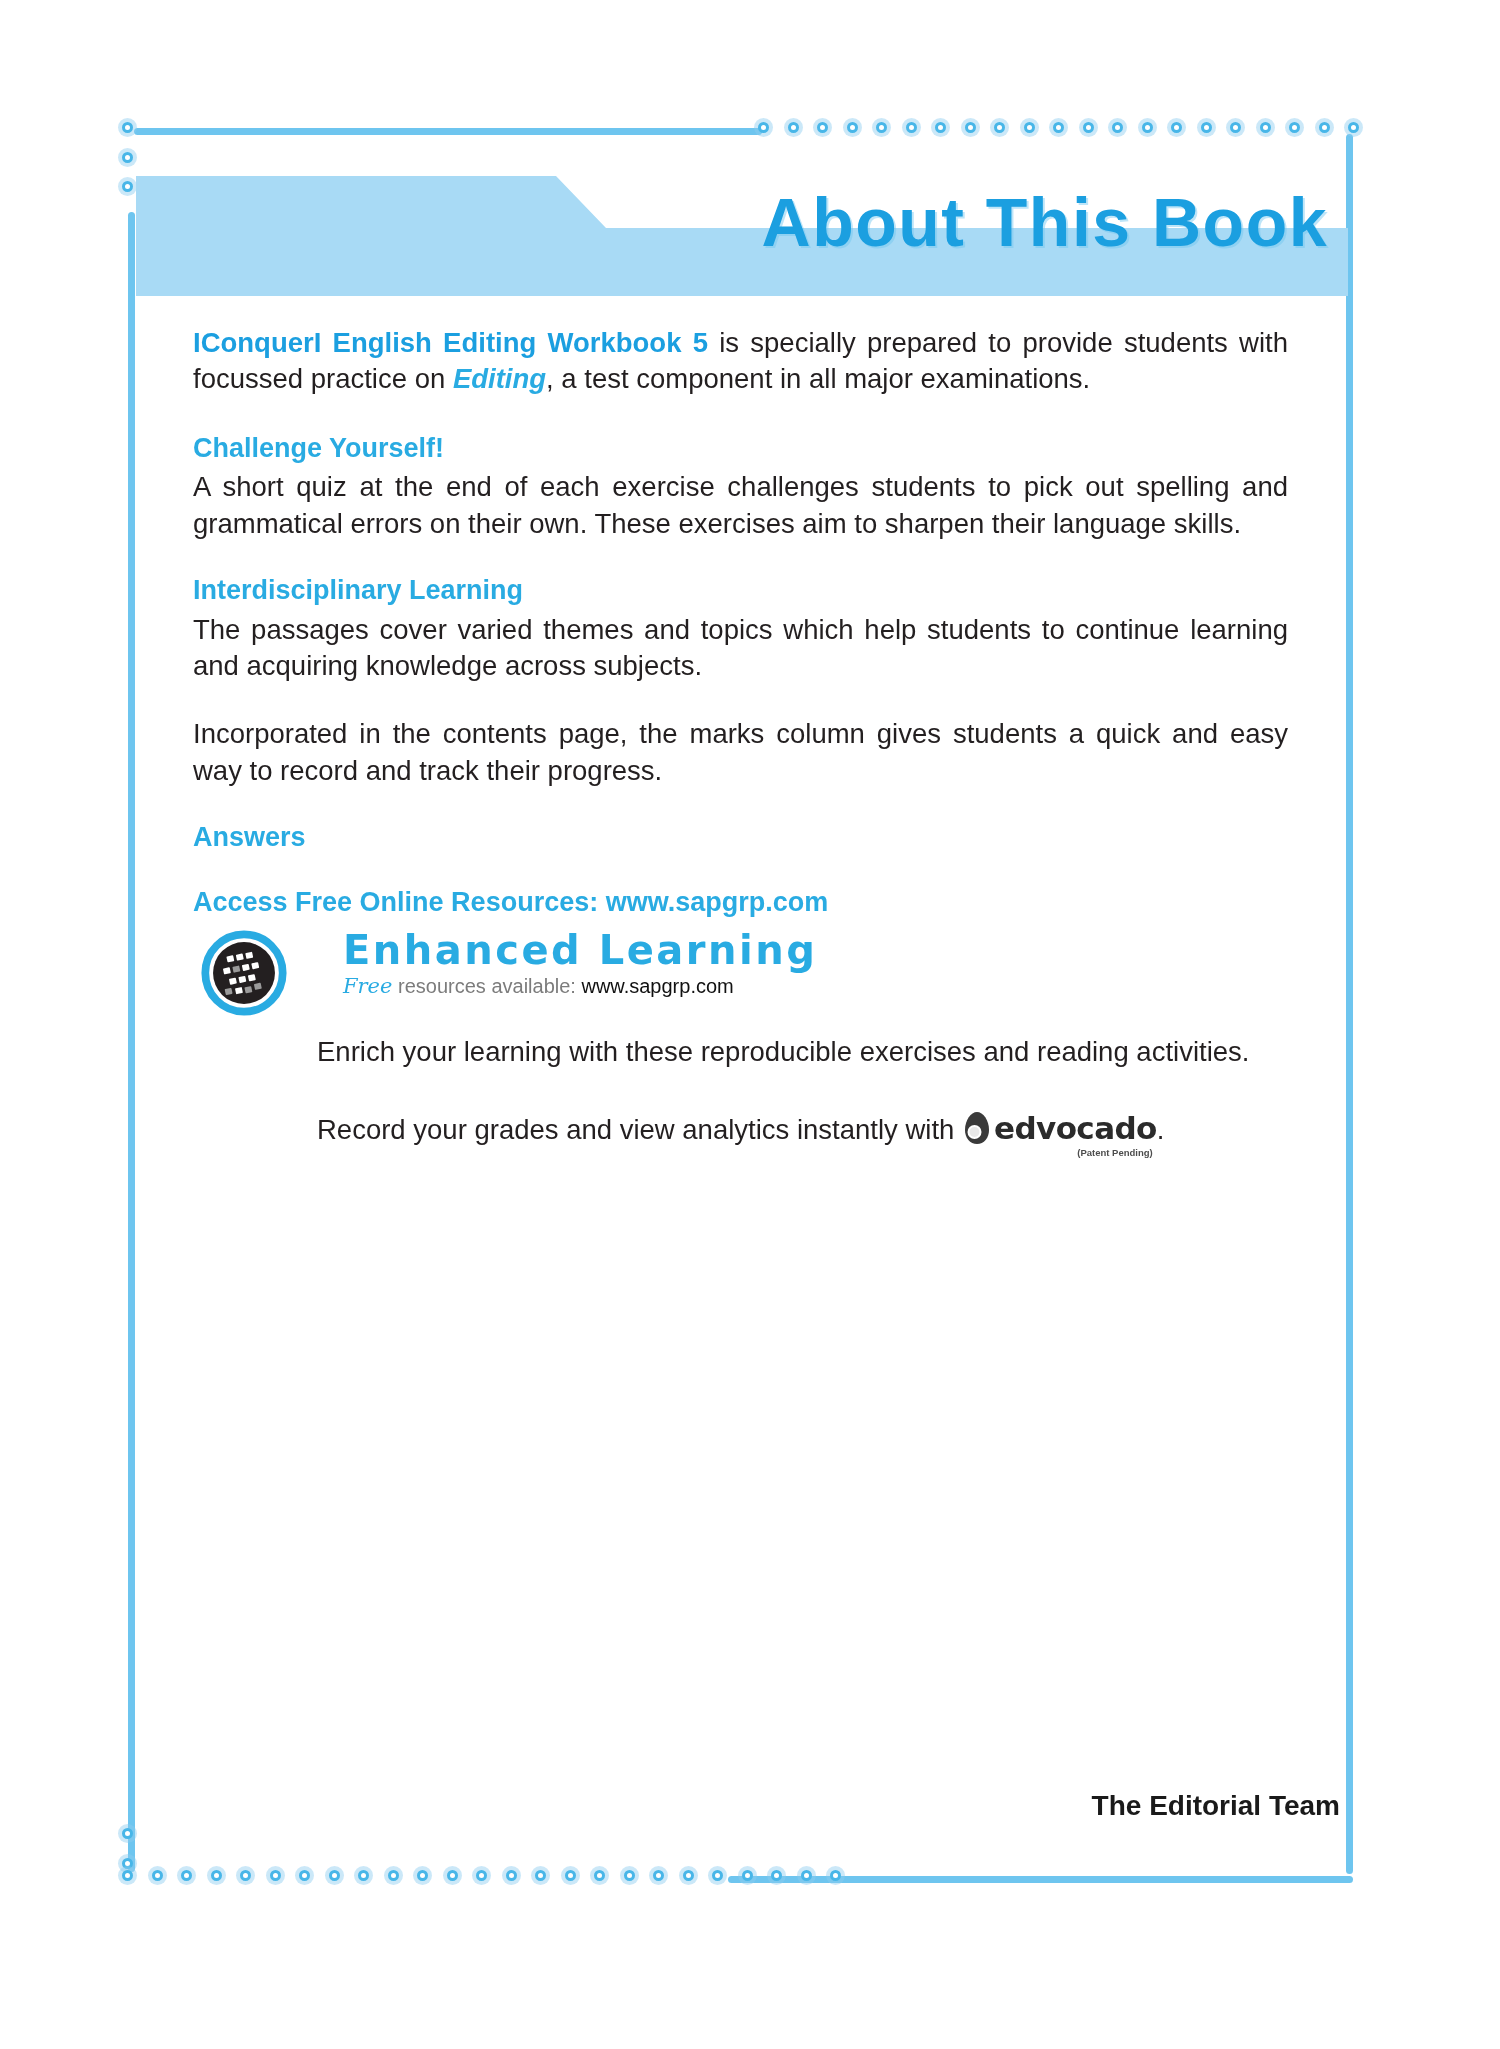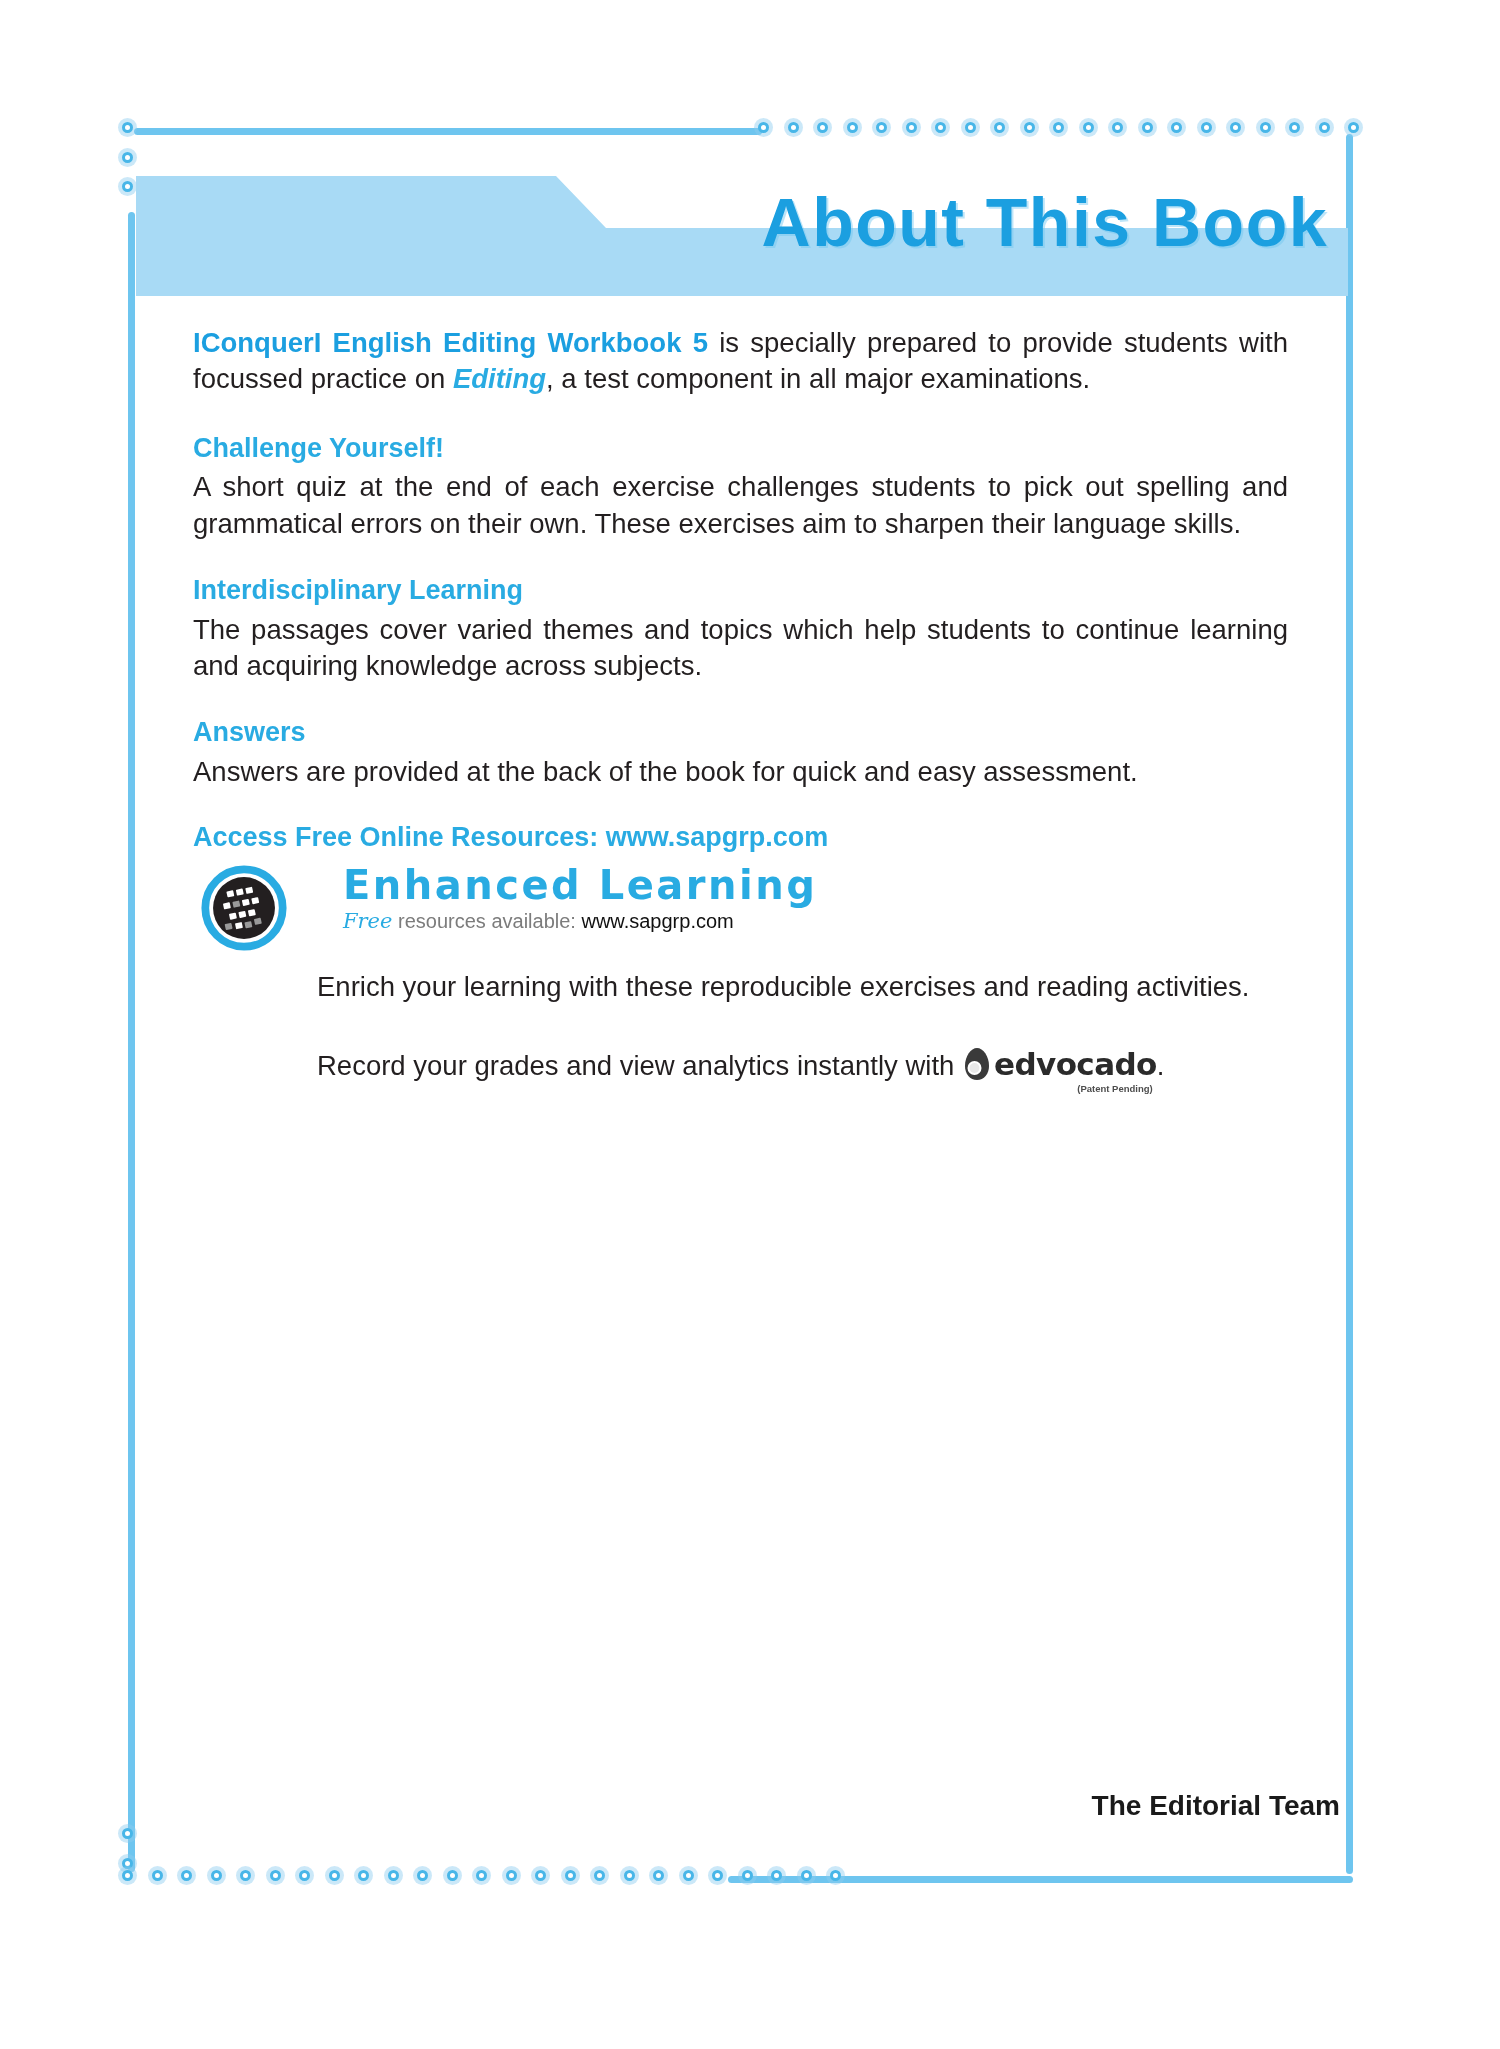--- a/index.html
+++ b/index.html
@@ -370,25 +370,25 @@
       <h2 class="section-heading">Challenge Yourself!</h2>
       <p class="body-text flow">A short quiz at the end of each exercise challenges students to pick out spelling and grammatical errors on their own. These exercises aim to sharpen their language skills.</p>
     </div>
 
     <div class="section">
       <h2 class="section-heading">Interdisciplinary Learning</h2>
       <p class="body-text flow">The passages cover varied themes and topics which help students to continue learning and acquiring knowledge across subjects.</p>
     </div>
 
     <div class="section">
+      <p class="body-text flow">Incorporated in the contents page, the marks column gives students a quick and easy way to record and track their progress.</p>
     </div>
 
     <div class="section">
       <h2 class="section-heading">Answers</h2>
-      <p class="body-text nojust">Answers are provided at the back of the book for quick and easy assessment.</p>
     </div>
 
     <div class="section">
       <h2 class="resources-heading">Access Free Online Resources: www.sapgrp.com</h2>
 
       <div class="el-row">
         <svg class="el-logo" viewBox="0 0 100 100">
           <circle cx="50" cy="50" r="45" fill="none" stroke="#29abe2" stroke-width="9"></circle>
           <circle cx="50" cy="50" r="36" fill="#231f20"></circle>
           <g fill="#ffffff">

